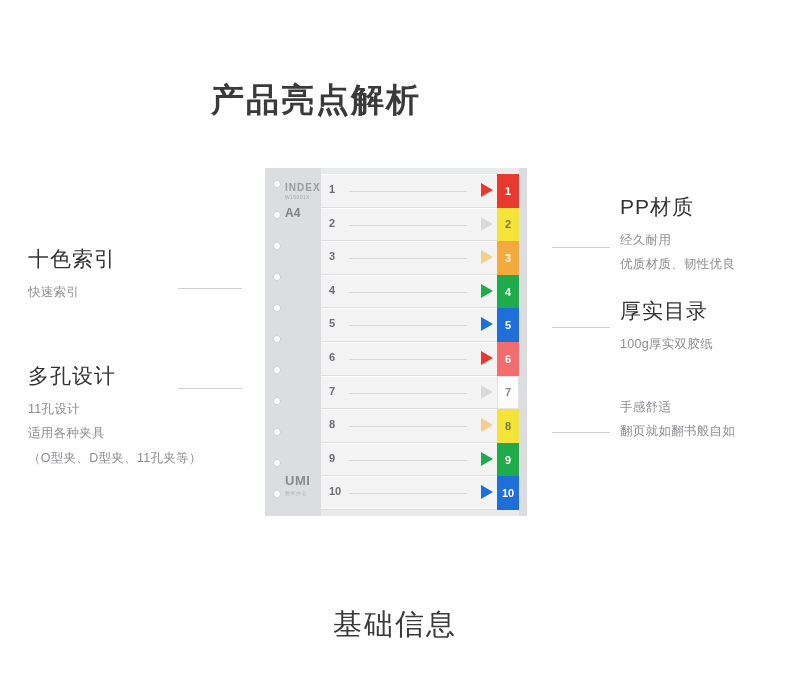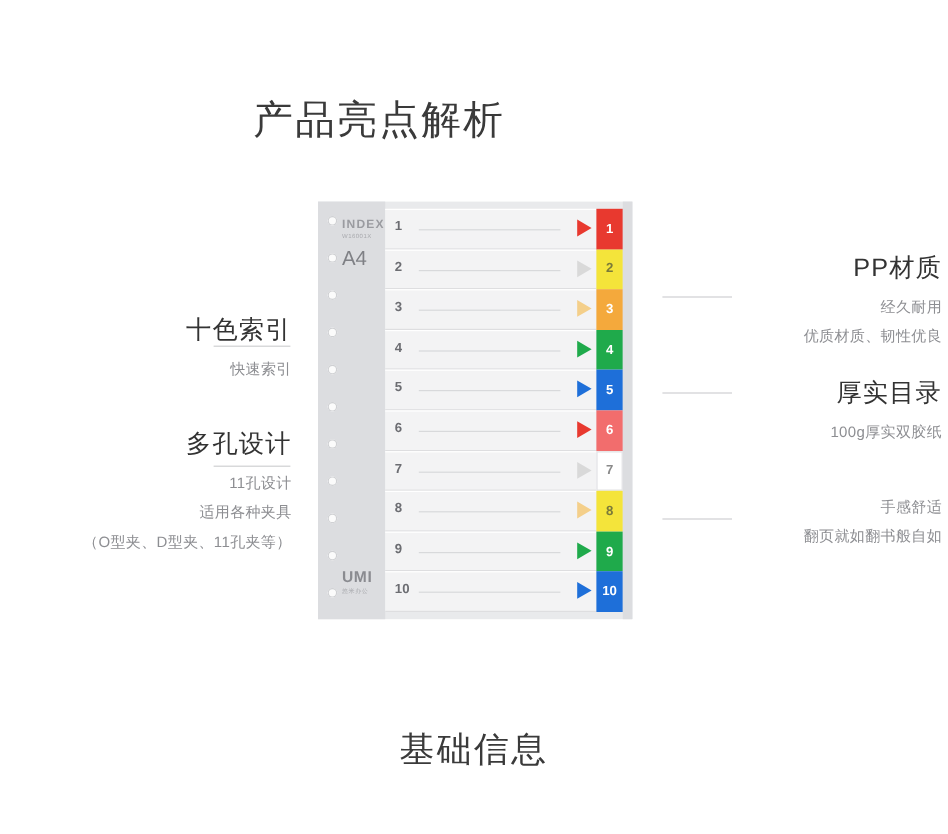--- a/index.html
+++ b/index.html
@@ -22,21 +22,21 @@
   }
   .title-top {
     position: absolute;
     top: 78px;
     left: 0;
     width: 632px;
     text-align: center;
     font-size: 33px;
     color: #3a3a3a;
     letter-spacing: 2px;
-    font-weight: 400;
+    font-weight: 700;
   }
   .title-bottom {
     position: absolute;
     top: 605px;
     left: 0;
     width: 790px;
     text-align: center;
     font-size: 29px;
     color: #3a3a3a;
     letter-spacing: 2px;
@@ -98,23 +98,23 @@
     left: 20px;
     top: 26px;
     font-size: 5px;
     letter-spacing: .4px;
     color: #a9aaae;
   }
   .a4-label {
     position: absolute;
     left: 20px;
     top: 38px;
-    font-size: 17px;
+    font-size: 12px;
     color: #7f8085;
-    font-weight: normal;
+    font-weight: bold;
   }
   .umi-label {
     position: absolute;
     left: 20px;
     bottom: 28px;
     font-size: 13px;
     color: #8a8b90;
     font-weight: bold;
     letter-spacing: .5px;
   }
@@ -208,29 +208,29 @@
     color: #333;
     letter-spacing: 1px;
   }
   .callout p {
     margin: 0 0 5px 0;
     font-size: 12.5px;
     color: #8d8e92;
     line-height: 1.55;
     letter-spacing: .3px;
   }
-  .left { text-align: right; margin-top: 16px; }
+  .left { text-align: left; }
   .leader {
     position: absolute;
     height: 1px;
     background: #cfd0d2;
   }
 
   #c-left-1 { left: 28px; top: 245px; width: 215px; }
-  #c-left-2 { left: 28px; top: 340px; width: 215px; }
+  #c-left-2 { left: 28px; top: 362px; width: 215px; }
   #c-right-1 { left: 620px; top: 193px; width: 165px; }
   #c-right-2 { left: 620px; top: 297px; width: 165px; }
   #c-right-3 { left: 620px; top: 398px; width: 165px; }
 
   #lead-left-1 { left: 178px; top: 288px; width: 64px; }
   #lead-left-2 { left: 178px; top: 388px; width: 64px; }
   #lead-right-1 { left: 552px; top: 247px; width: 58px; }
   #lead-right-2 { left: 552px; top: 327px; width: 58px; }
   #lead-right-3 { left: 552px; top: 432px; width: 58px; }
 </style>

